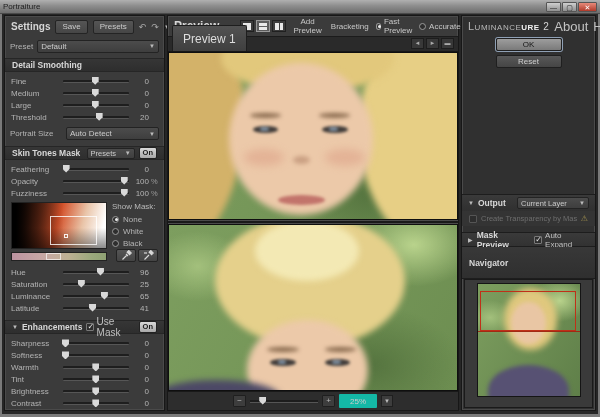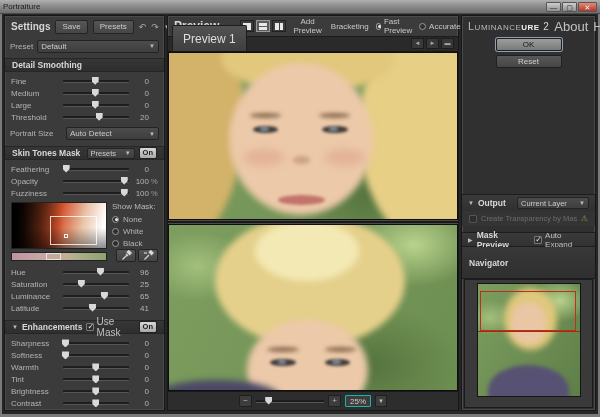--- a/index.html
+++ b/index.html
@@ -110,21 +110,21 @@
   .hairHi{left:30%;top:-2%;width:36%;height:36%;background:#f3e9b4;}
   .face2{left:27%;top:58%;width:42%;height:60%;background:#ecc9a9;}
   .shirt{left:-6%;top:94%;width:45%;height:22%;background:#4c4866;filter:blur(3px);position:absolute;border-radius:50%;}
   .zoombar{height:19px;background:#2d2d2d;border-top:1px solid #191919;display:flex;align-items:center;
     justify-content:center;gap:4px;}
   .zbtn{width:13px;height:12px;background:#3d3d3d;border:1px solid #1f1f1f;color:#bbb;font-size:8px;
     line-height:10px;text-align:center;border-radius:1px;}
   .ztrack{position:relative;width:68px;height:3px;background:#1d1d1d;border-bottom:1px solid #555;}
   .zthumb{position:absolute;top:-3px;width:7px;height:8px;margin-left:-3px;background:#d9d9d9;
     clip-path:polygon(0 0,100% 0,100% 55%,50% 100%,0 55%);}
-  .zval{display:flex;align-items:center;gap:2px;background:#3d3d3d;border:1px solid #14b8a6;
+  .zval{display:flex;align-items:center;gap:2px;background:#3d3d3d;border:7px solid #14b8a6;
     border-radius:1px;height:12px;padding:0 4px;font-size:8px;color:#ccc;}
   .zarr{width:12px;height:12px;background:#3d3d3d;border:1px solid #1f1f1f;color:#bbb;font-size:6px;
     line-height:11px;text-align:center;}
   
   .rightp{left:459px;top:1px;right:2px;bottom:3px;background:#303030;display:flex;flex-direction:column;}
   .logo-row{height:20px;display:flex;align-items:center;padding:0 6px;gap:5px;}
   .logo{font-size:11px;letter-spacing:.5px;color:#b9b9b9;font-variant:small-caps;white-space:nowrap;}
   .logo b{color:#f2f2f2;}
   .logo .v{font-weight:normal;color:#d5d5d5;font-variant:normal;font-size:10px;}
   .link{font-size:13px;color:#c2c2c2;}

